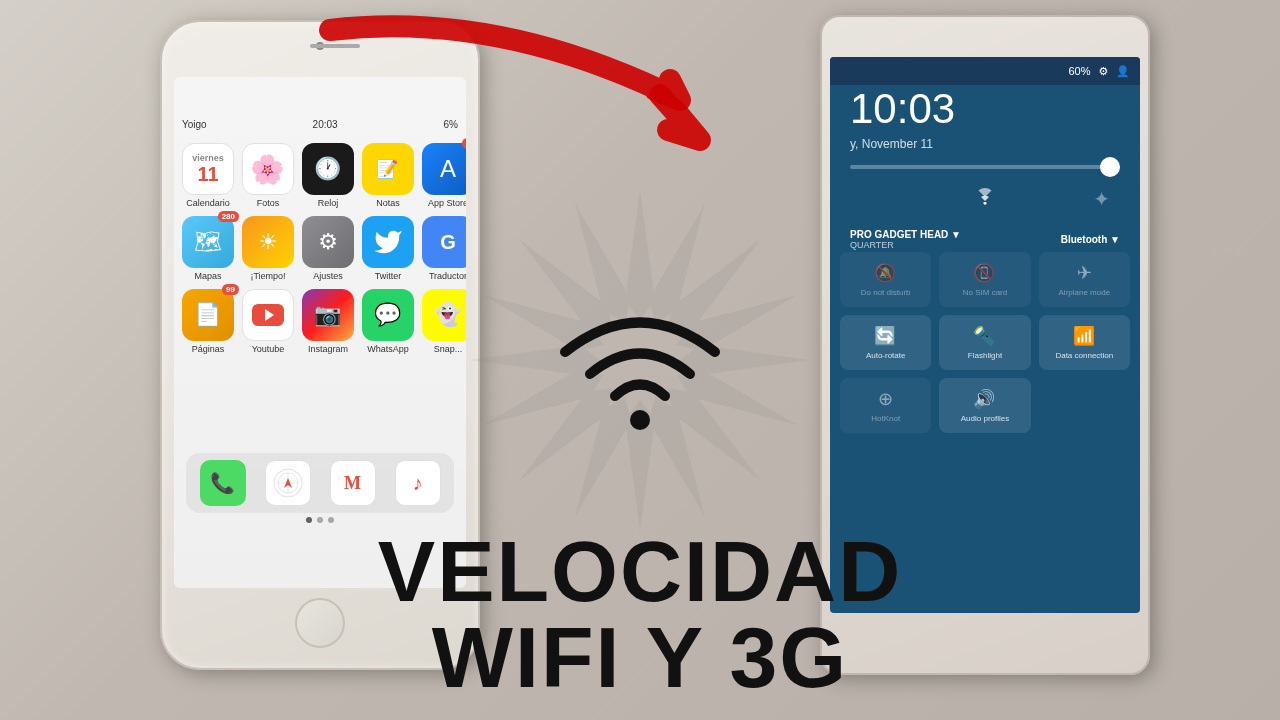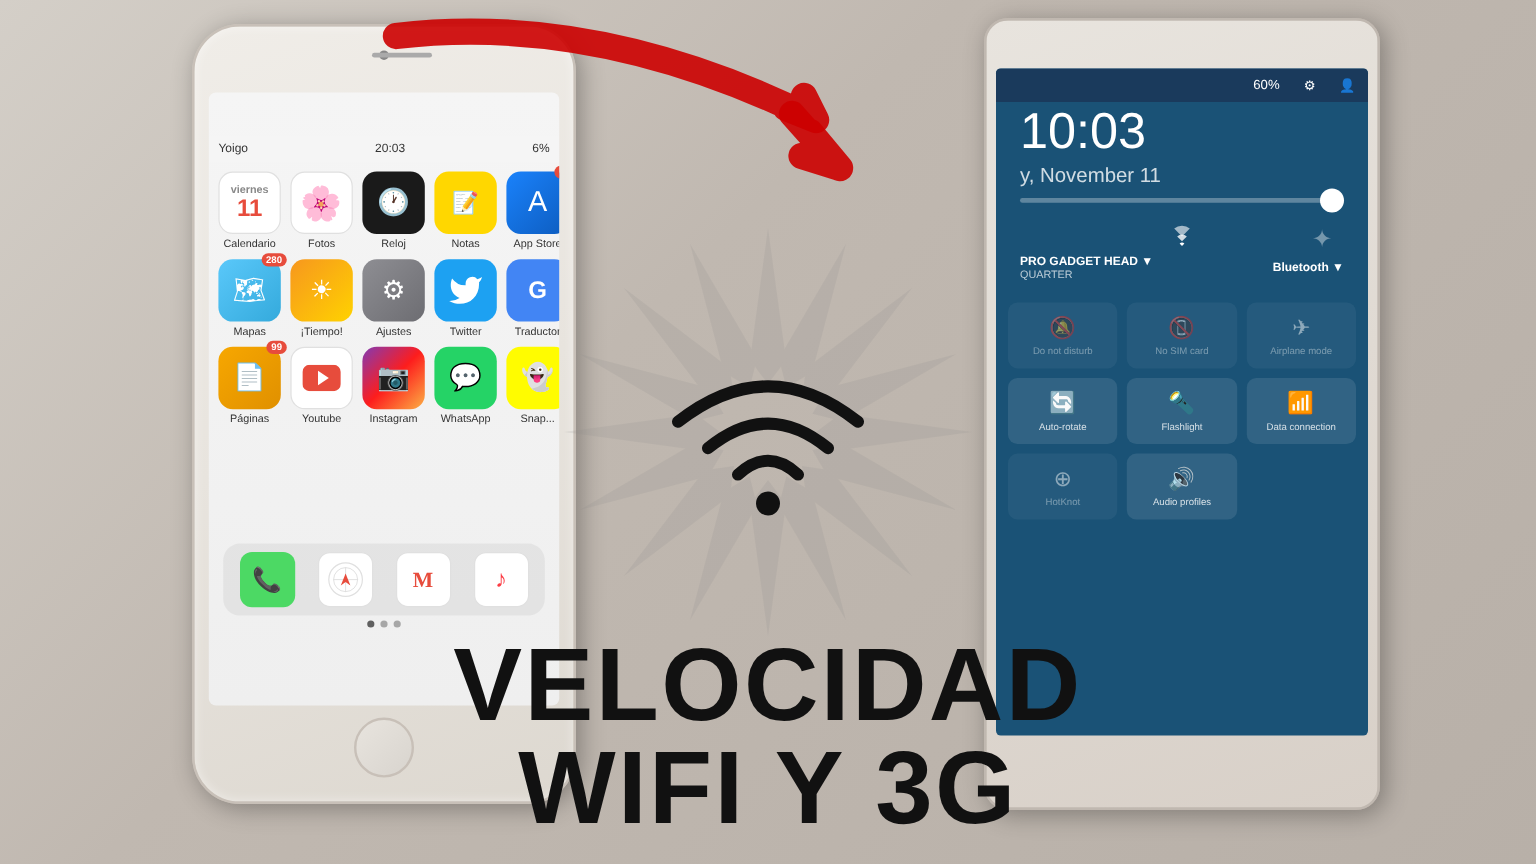--- a/index.html
+++ b/index.html
@@ -172,41 +172,41 @@
       overflow: hidden;
     }
 
     .android-status-bar {
       background: #1a3a5c;
       height: 28px;
       display: flex;
       align-items: center;
       justify-content: flex-end;
       padding: 0 10px;
-      gap: 20px;
+      gap: 8px;
       color: white;
       font-size: 11px;
     }
 
     .android-time {
       position: absolute;
       top: 28px;
       left: 20px;
       color: white;
       font-size: 42px;
       font-weight: 200;
       text-align: center;
     }
 
     .android-date {
       position: absolute;
       top: 80px;
       left: 20px;
       color: rgba(255,255,255,0.8);
-      font-size: 17px;
+      font-size: 12px;
     }
 
     .brightness-slider {
       position: absolute;
       top: 108px;
       left: 20px;
       right: 20px;
       height: 4px;
       background: rgba(255,255,255,0.3);
       border-radius: 2px;
@@ -234,21 +234,21 @@
     .bluetooth-icon-android {
       position: absolute;
       top: 130px;
       right: 30px;
       color: rgba(255,255,255,0.4);
       font-size: 20px;
     }
 
     .android-network-row {
       position: absolute;
-      top: 156px;
+      top: 172px;
       left: 20px;
       right: 20px;
       display: flex;
       justify-content: space-between;
       align-items: center;
     }
 
     .android-quick-tiles {
       position: absolute;
       top: 195px;

